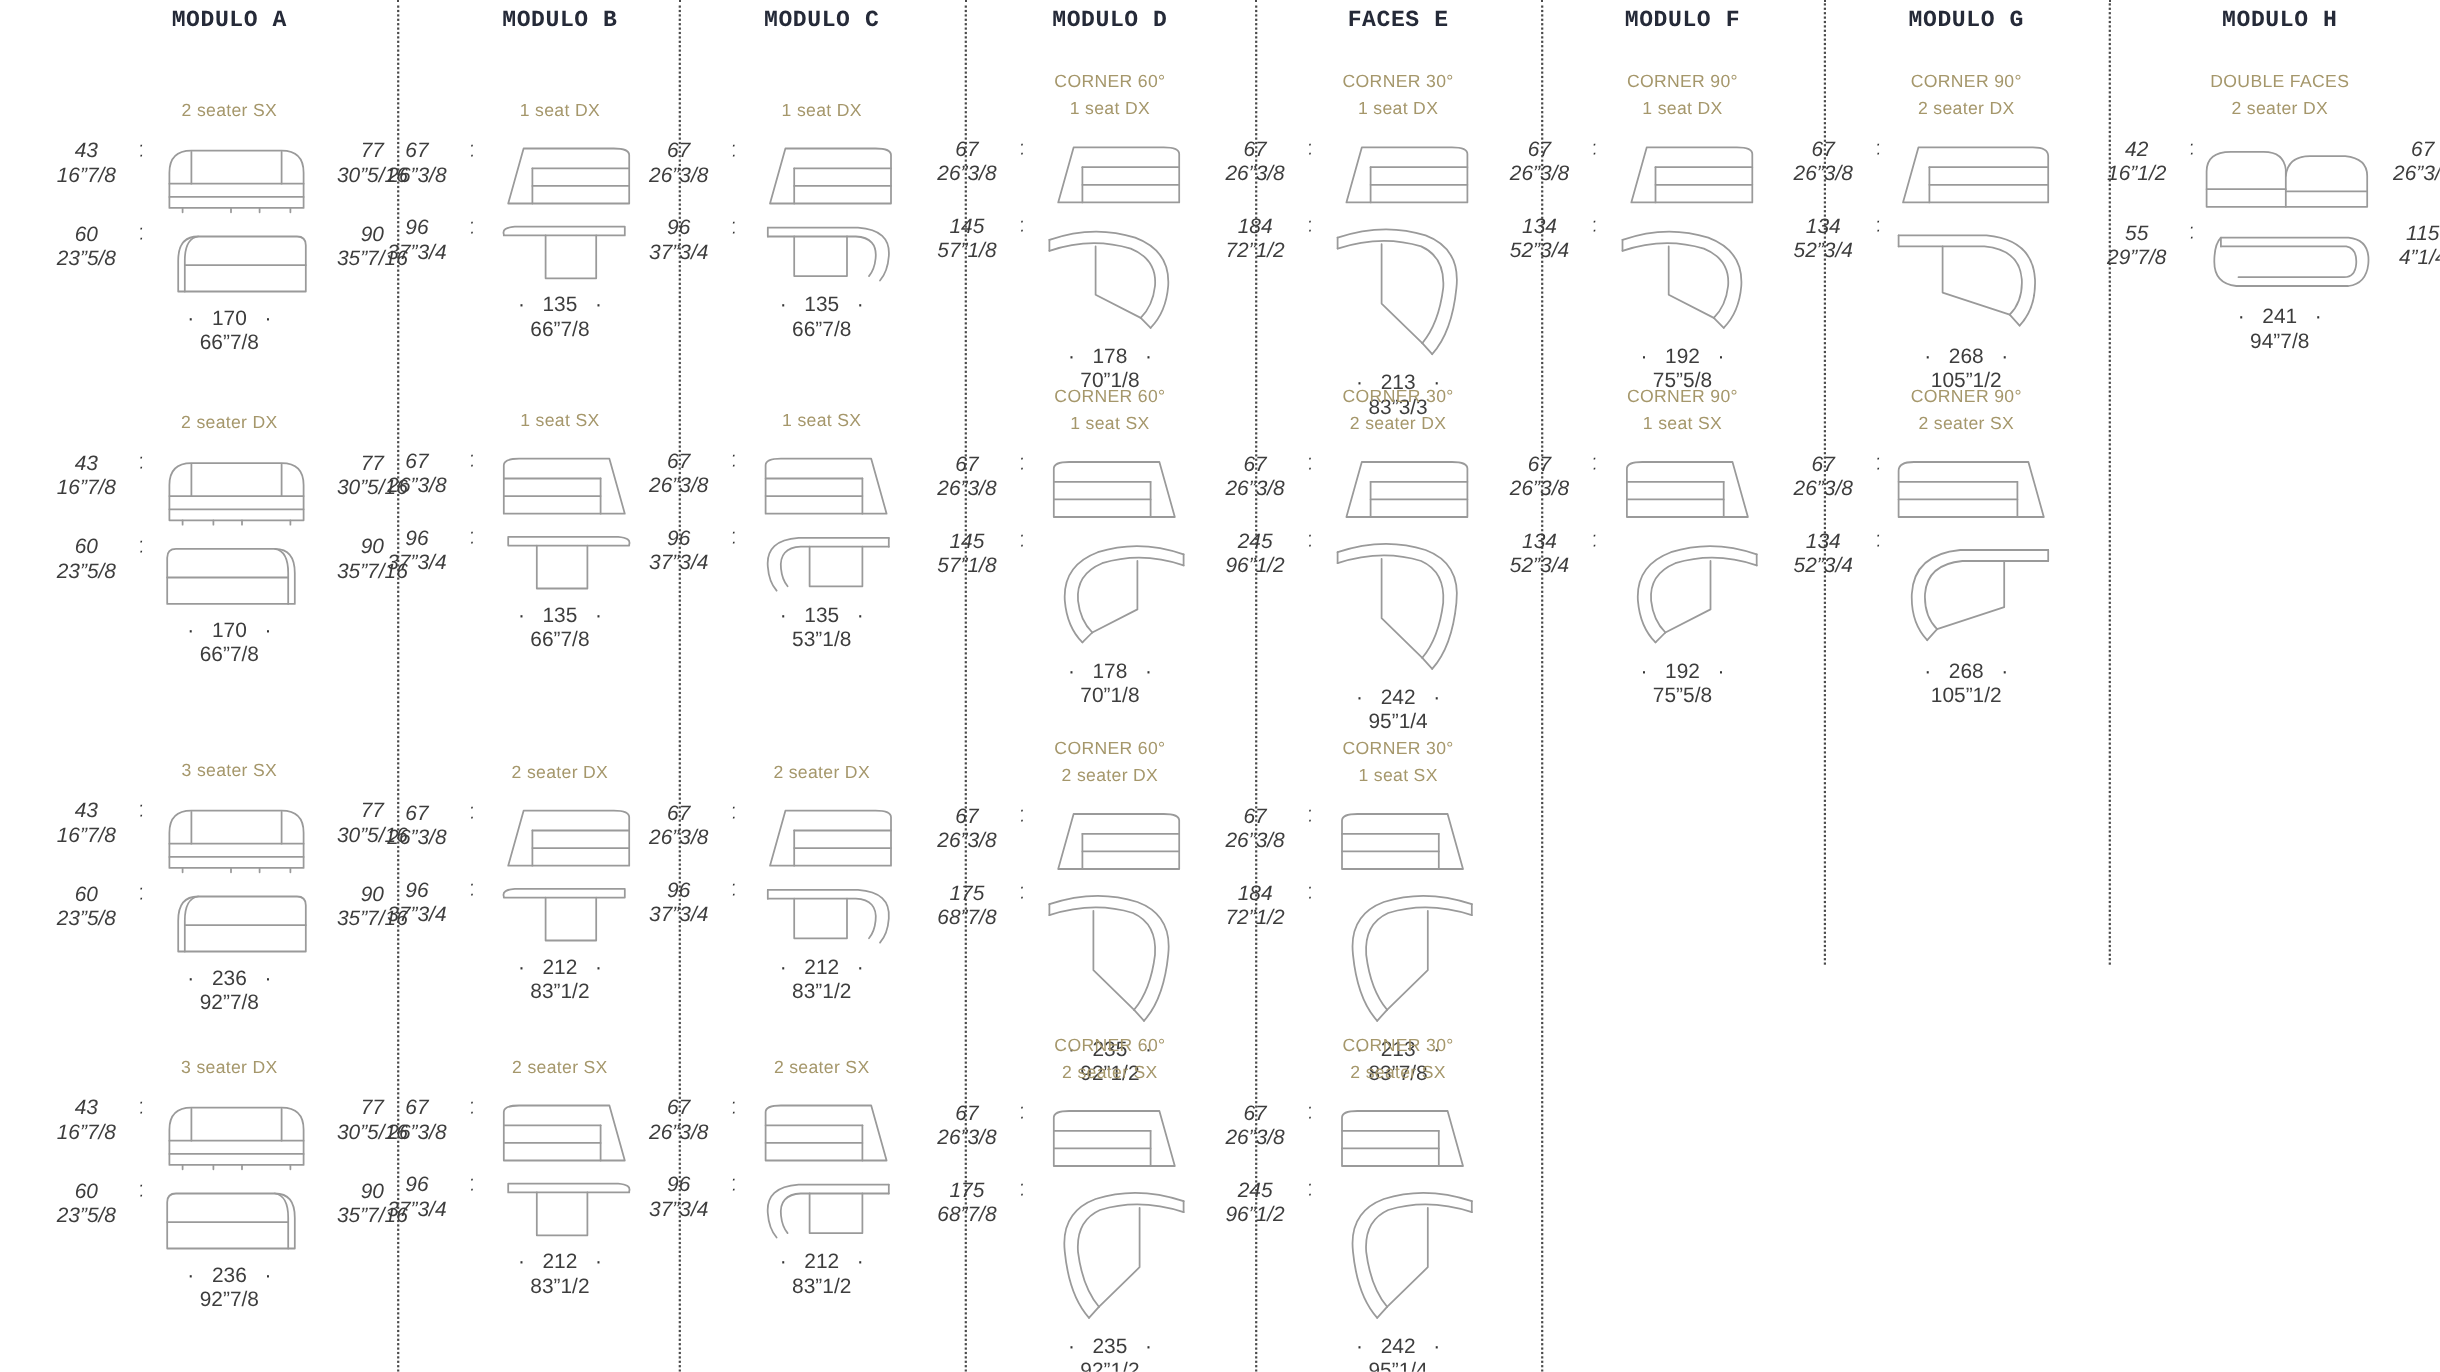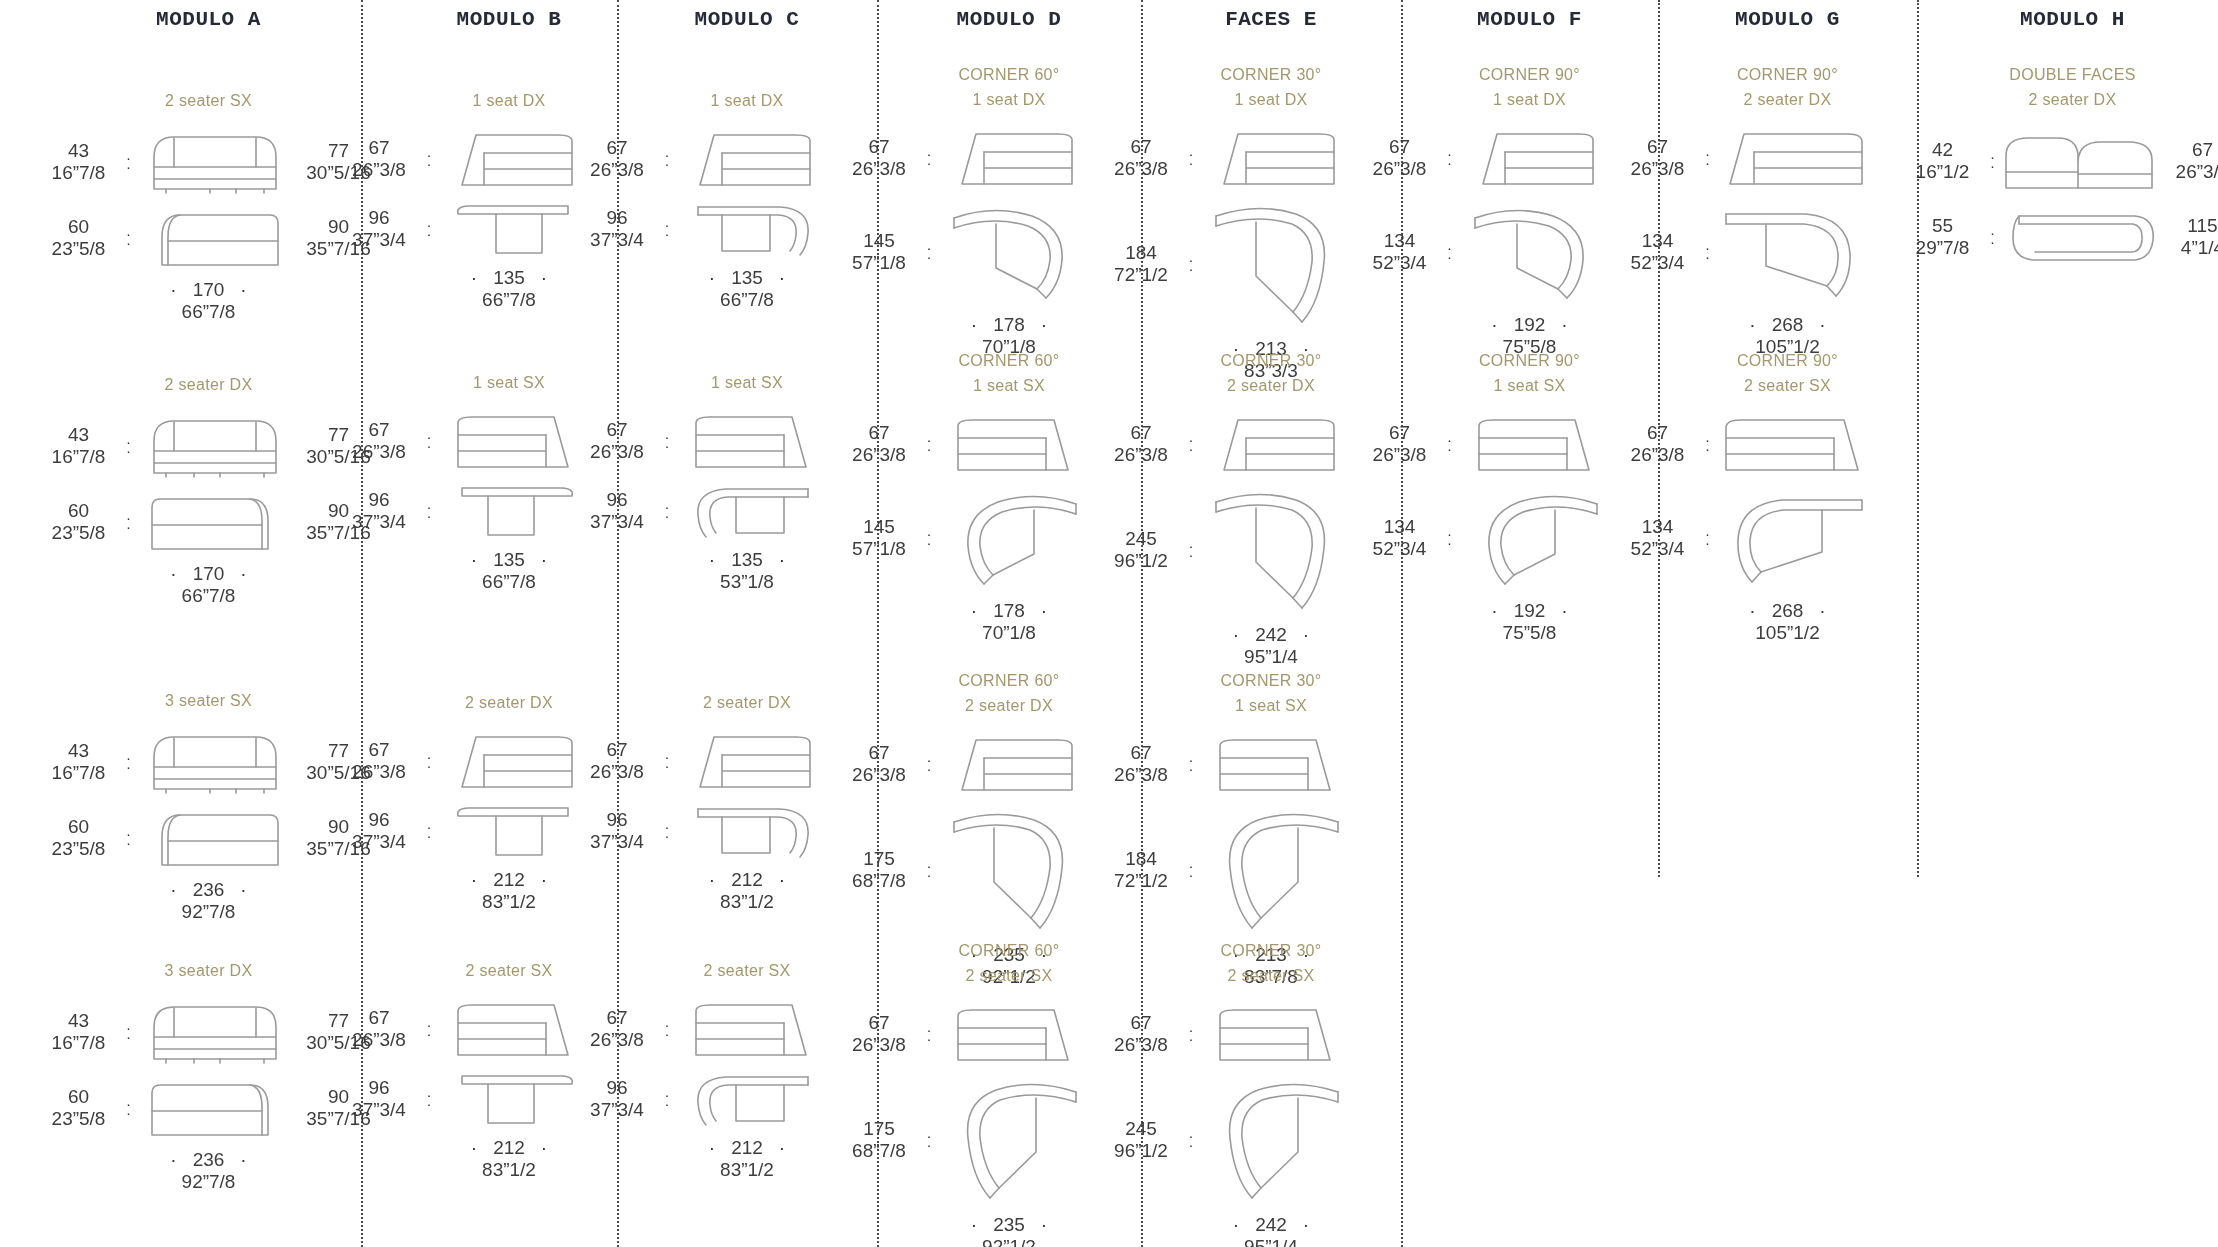--- a/index.html
+++ b/index.html
@@ -18,21 +18,21 @@
   .col-header{
     text-align:center;font-size:21px;font-weight:bold;color:var(--header);
     letter-spacing:.5px;padding-top:8px;line-height:24px;font-family:Liberation Mono, monospace;
   }
   .section{box-sizing:border-box;}
   .sec-title{
     text-align:center;color:var(--variant);font-size:16px;line-height:25px;
     letter-spacing:.3px;
   }
   .rows{margin-top:14px;}
-  .dim-row{display:flex;align-items:center;justify-content:center;margin-bottom:6px;}
+  .dim-row{display:flex;align-items:flex-start;justify-content:center;margin-bottom:6px;font-style:italic;}
   .slot-l,.slot-r{width:88px;flex:0 0 88px;}
   .slot-mid{width:160px;flex:0 0 160px;display:flex;align-items:center;justify-content:center;}
   .dim{color:var(--dim);font-size:19px;line-height:22px;text-align:center;}
   .dim .cm{display:block;}
   .dim .in{display:block;}
   .ticks{color:#333;font-size:15px;line-height:9px;width:12px;flex:0 0 12px;text-align:center;}
   .dim-bottom{color:var(--dim);font-size:19px;line-height:22px;text-align:center;margin-top:2px;}
   .dim-bottom .cm::before{content:"·";margin-right:16px;color:#333;}
   .dim-bottom .cm::after{content:"·";margin-left:16px;color:#333;}
   .dim-bottom .cm,.dim-bottom .in{display:block;}
@@ -1437,18 +1437,22 @@
                     </svg>
                   </div>
                 </div>
                 <div class="slot-r">
                   <div class="dim">
                     <span class="cm">115</span>
                     <span class="in">4”1/4</span>
                   </div>
                 </div>
               </div>
+              <div class="dim-bottom">
+                <span class="cm">241</span>
+                <span class="in">94”7/8</span>
+              </div>
             </div>
   </div>
         </div>
   </div>
     </div>
 </div>
 
 </body></html>

